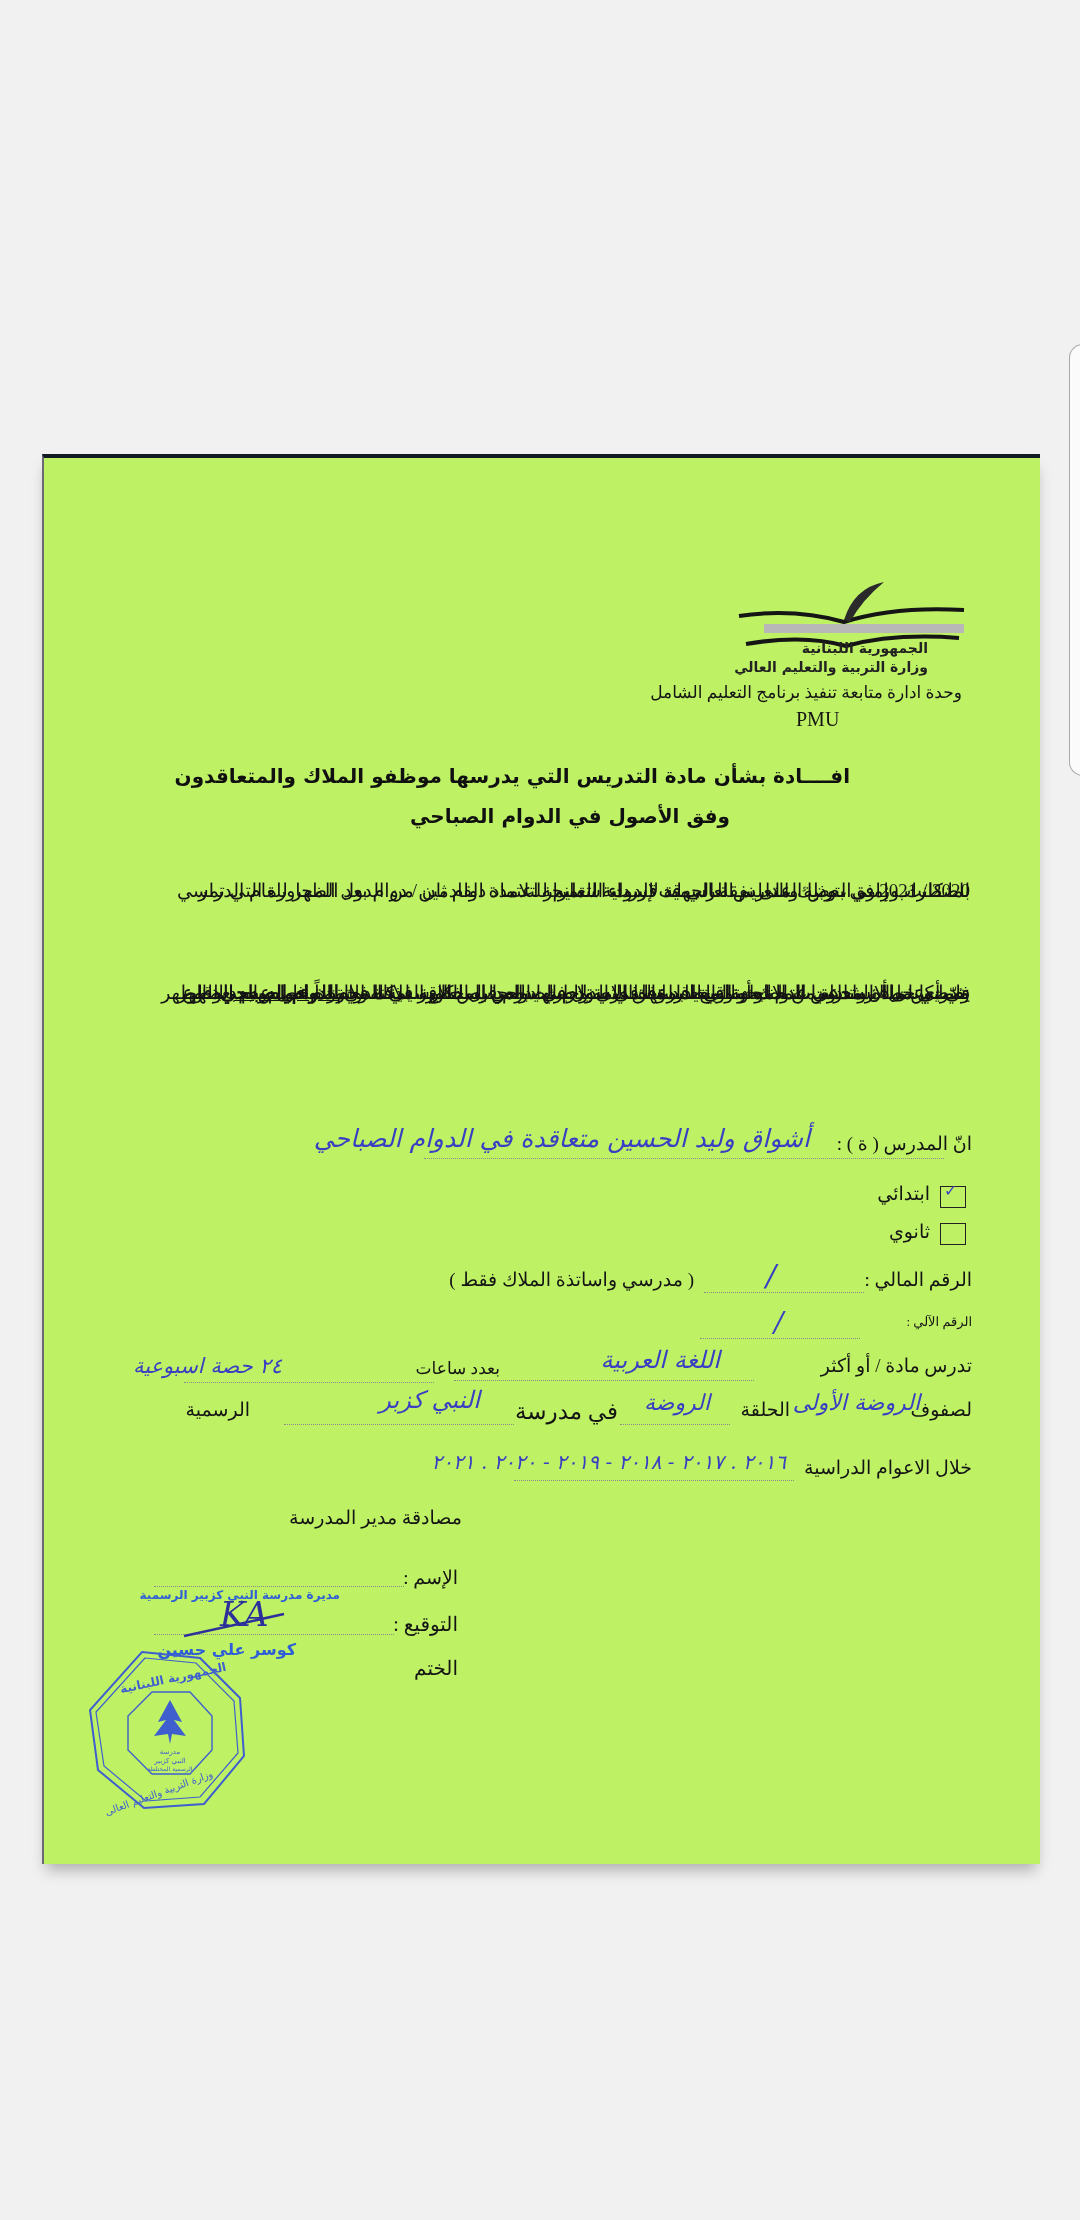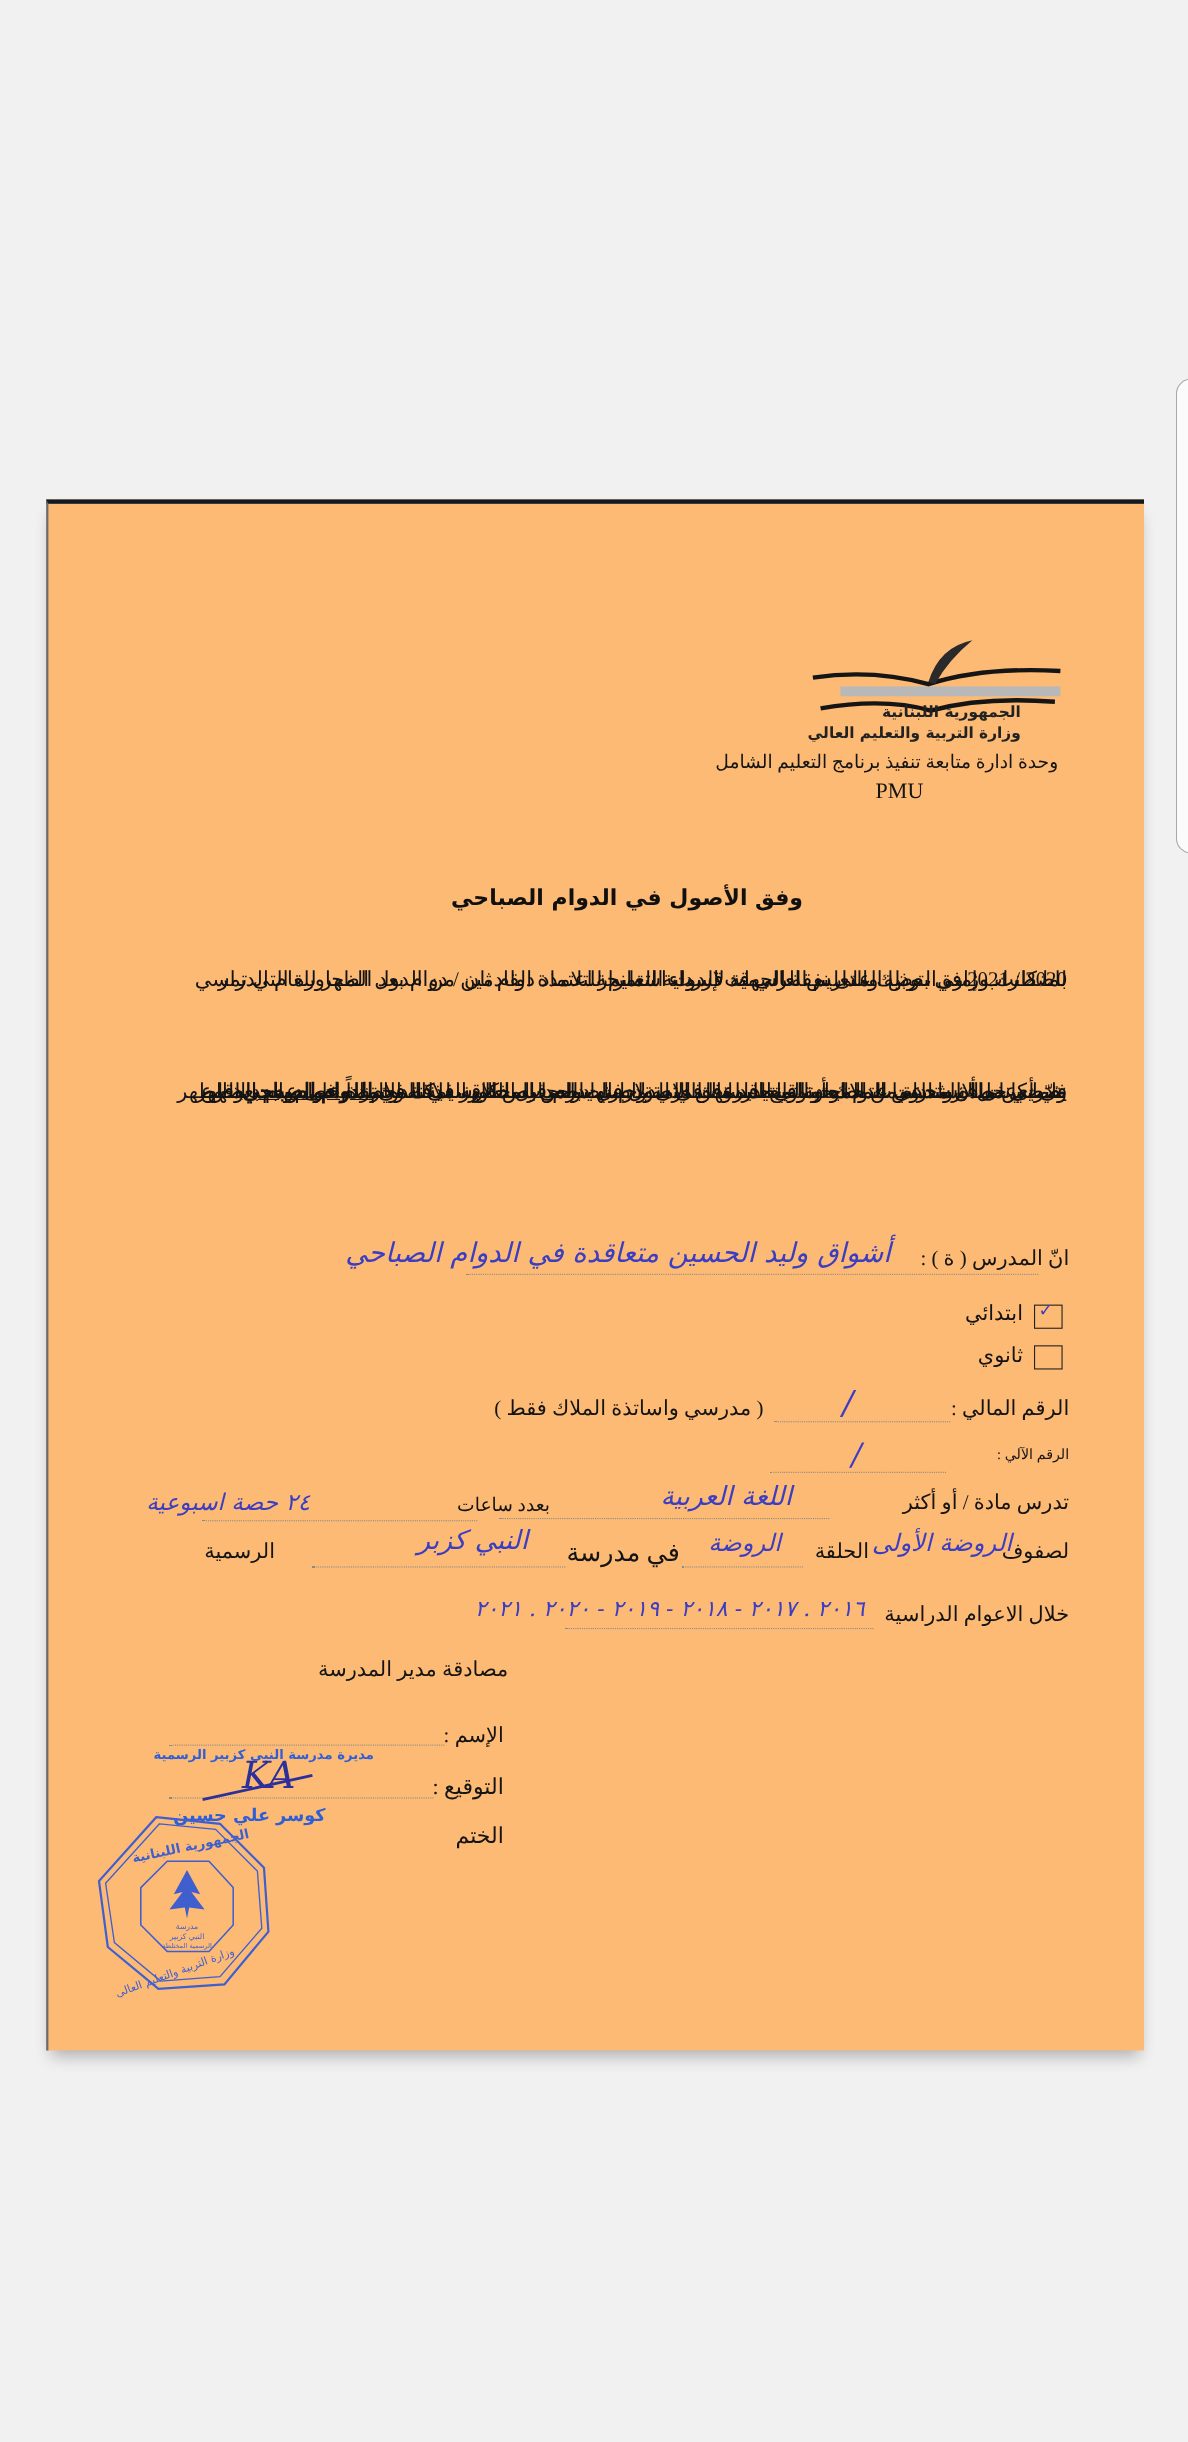--- a/index.html
+++ b/index.html
@@ -6,21 +6,21 @@
   body {
     width:1080px; height:2220px; background:#f1f1f1; position:relative; overflow:hidden;
     font-family:"DejaVu Sans", sans-serif;
   }
   .scroll-handle {
     position:absolute; left:1069px; top:344px; width:14px; height:430px;
     border:1.5px solid #a9a9a9; border-right:none; border-radius:14px 0 0 14px; background:#fbfbfb;
   }
   .paper {
     position:absolute; left:42px; top:454px; width:996px; height:1406px;
-    background:#fdba74; border-top:4px solid #121a22; border-left:2px solid #6a6a76;
+    background:#bef264; border-top:4px solid #121a22; border-left:2px solid #6a6a76;
     box-shadow:0 10px 14px -4px rgba(0,0,0,0.28);
   }
   .paper * { position:absolute; }
   .rtl { direction:rtl; unicode-bidi:embed; white-space:nowrap; }
   .print { font-family:"Liberation Serif", serif; color:#141414; }
   .bold { font-family:"DejaVu Sans", sans-serif; font-weight:bold; color:#101010; }
   .hand { font-family:"DejaVu Serif", serif; color:#3b3ec2; font-style:italic; }
   .stamp-text { font-family:"DejaVu Sans", sans-serif; color:#2f5fd6; font-weight:bold; }
   .dots { border-bottom:1.5px dotted #8a8a8a; height:0; }
   .box { border:1.8px solid #222; width:24px; height:20px; }
@@ -38,20 +38,21 @@
     <path d="M5 38 Q60 30 110 44 Q160 28 230 32" stroke="#151515" stroke-width="4" fill="none"></path>
     <path d="M12 66 Q70 56 112 68 Q160 55 225 60" stroke="#151515" stroke-width="4" fill="none"></path>
     <path d="M110 42 Q120 10 150 4 Q128 22 116 44 Z" fill="#2a2a2a"></path>
   </svg>
 
   <div class="rtl bold" style="right:112px; top:182px; font-size:14px; color:#222;">الجمهورية اللبنانية</div>
   <div class="rtl bold" style="right:112px; top:201px; font-size:14px; color:#222;">وزارة التربية والتعليم العالي</div>
   <div class="rtl print" style="right:78px; top:224px; font-size:17px;">وحدة ادارة متابعة تنفيذ برنامج التعليم الشامل</div>
   <div class="print" style="left:752px; top:250px; font-size:20px;">PMU</div>
 
+  <div class="rtl bold" style="right:190px; top:306px; font-size:20px;">افــــادة بشأن مادة التدريس التي يدرسها موظفو الملاك والمتعاقدون</div>
   <div class="rtl bold" style="right:310px; top:346px; font-size:20px;margin-left:20px;">وفق الأصول في الدوام الصباحي</div>
 
   <div class="rtl print para" style="right:70px; top:420px; font-size:19px; line-height:25px;">
     <p>لما كانت وزارة التربية والتعليم العالي قد قررت استمرار اعتماد دوام ثان / دوام بعد الظهر للعام الدراسي</p>
     <p>2020 / 2021  في بعض المدارس الرسمية لإسداء التعليم للتلامذة القادمين من الدول المجاورة التي تمر</p>
     <p>باضطراب إمني ، وذلك على نفقة الجهات الدولية المانحة .</p>
   </div>
 
   <div class="rtl print para" style="right:70px; top:522px; font-size:19px; line-height:25.5px;">
     <p>ولما كانت الارشادات التوضيحية والتعليمات العامة لادارات المدارس الرسمية المعتمدة لدوام بعد الظهر</p>

